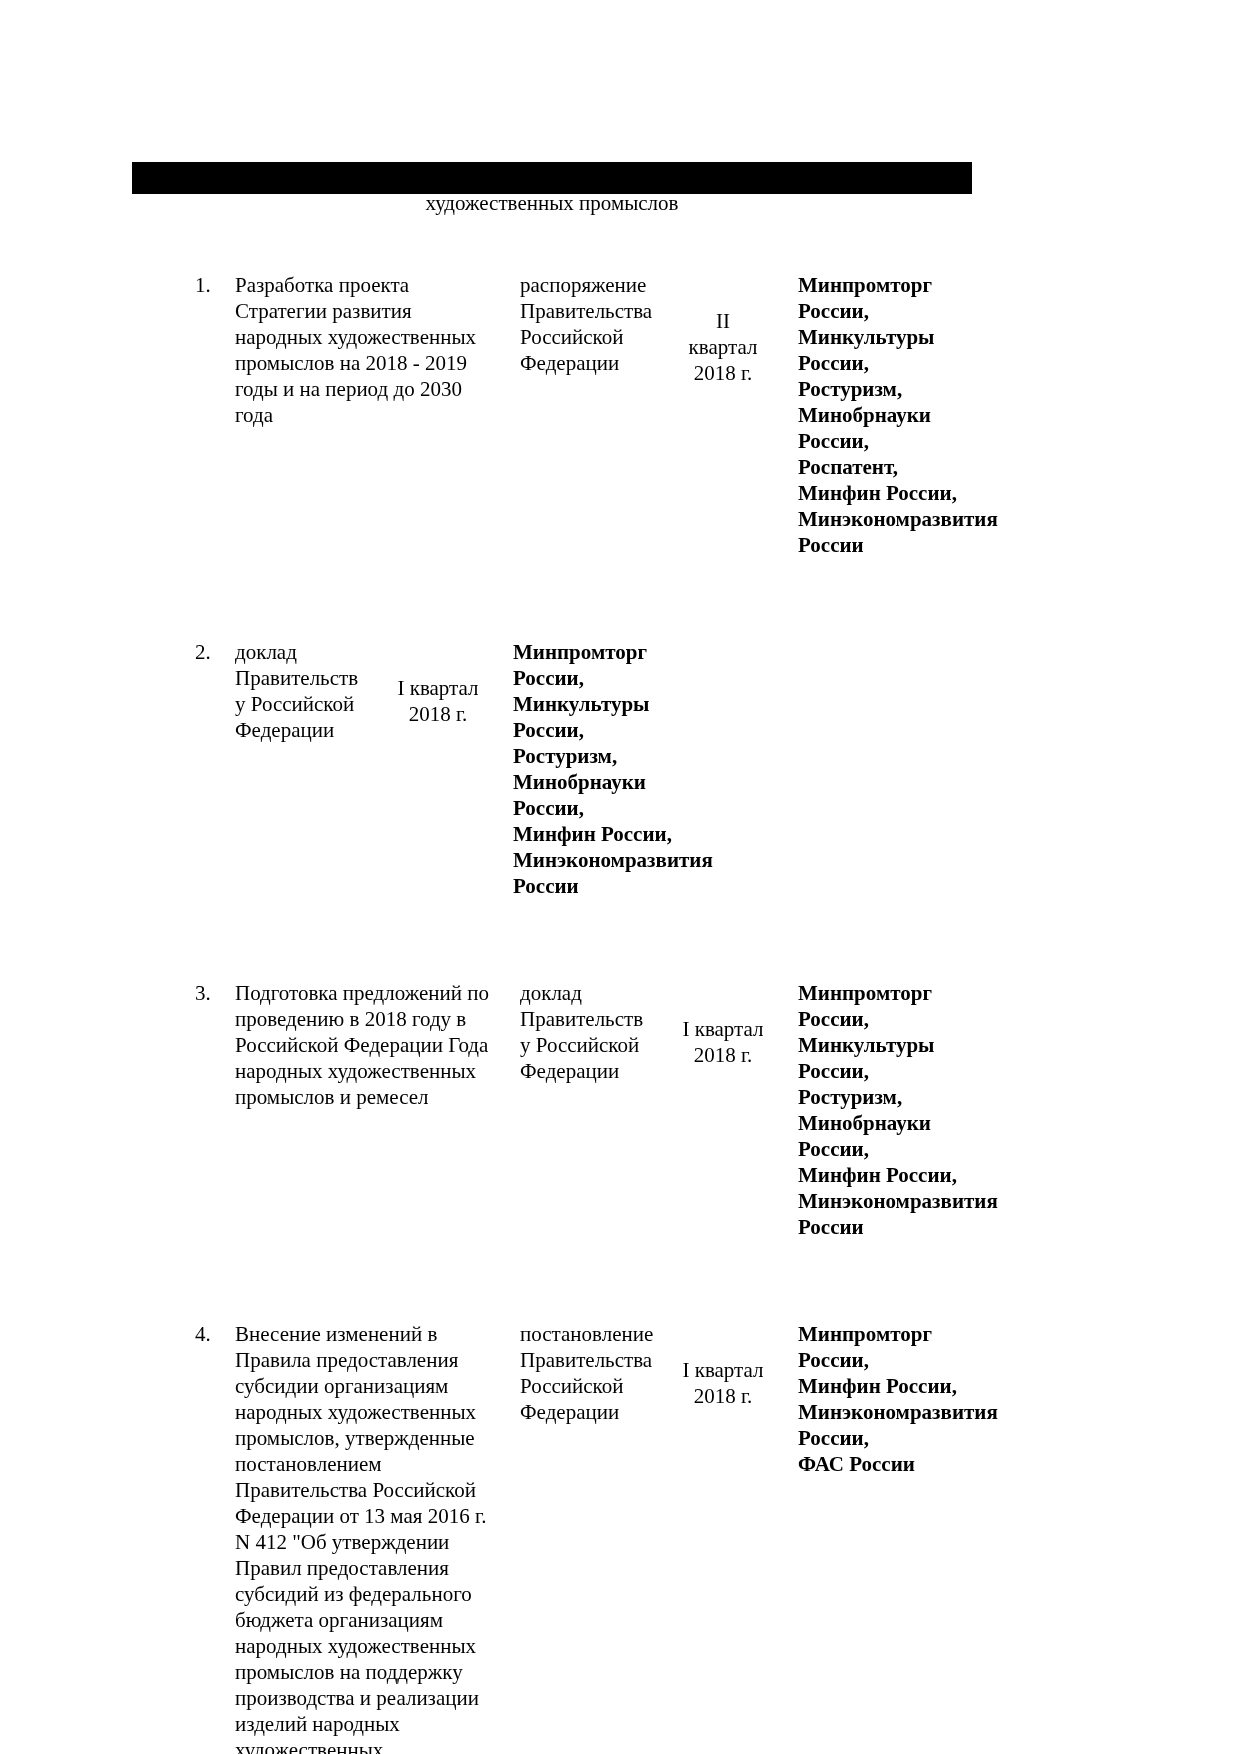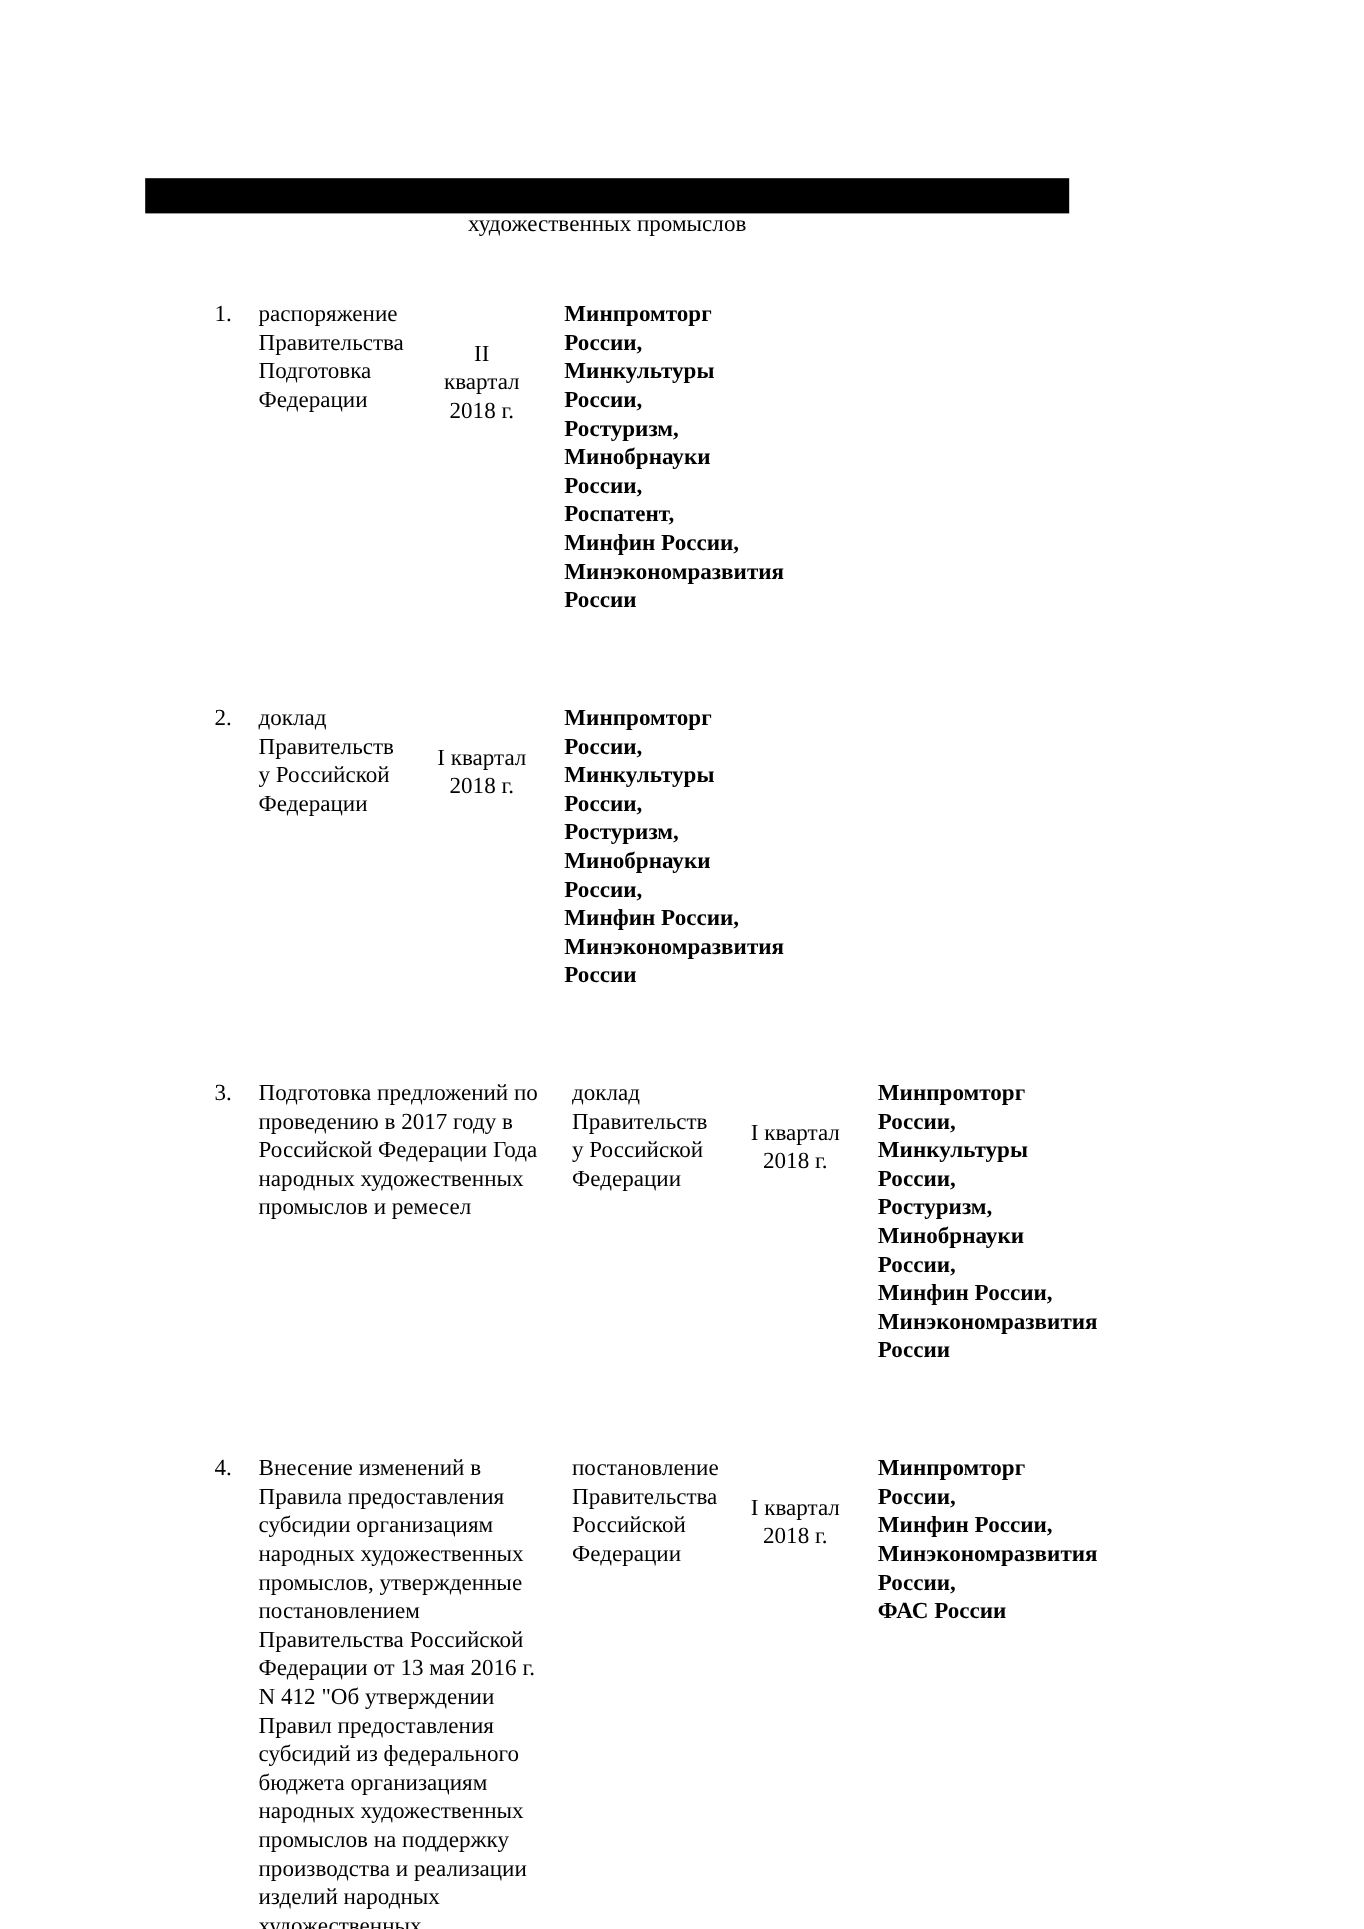--- a/index.html
+++ b/index.html
@@ -53,23 +53,24 @@
 <div class="page">
 
   <div class="header-rule"></div>
 
   <div class="heading">художественных промыслов</div>
 
   <div class="plan-table">
 
     <div class="row">
       <div class="col-num">1.</div>
+      <div class="col-activity">Разработка проекта Стратегии развития народных художественных промыслов на 2018 - 2019 годы и на период до 2030 года</div>
       <div class="col-document">распоряжение
 Правительства
-Подготовка
+Российской
 Федерации</div>
       <div class="col-deadline">II квартал
 2018 г.</div>
       <div class="col-responsible">Минпромторг России,
 Минкультуры России,
 Ростуризм,
 Минобрнауки России,
 Роспатент,
 Минфин России,
 Минэкономразвития России</div>
@@ -86,21 +87,21 @@
       <div class="col-responsible">Минпромторг России,
 Минкультуры России,
 Ростуризм,
 Минобрнауки России,
 Минфин России,
 Минэкономразвития России</div>
     </div>
 
     <div class="row">
       <div class="col-num">3.</div>
-      <div class="col-activity">Подготовка предложений по проведению в 2017 году в Российской Федерации Года народных художественных промыслов и ремесел</div>
+      <div class="col-activity">Подготовка предложений по проведению в 2018 году в Российской Федерации Года народных художественных промыслов и ремесел</div>
       <div class="col-document">доклад
 Правительств
 у Российской
 Федерации</div>
       <div class="col-deadline">I квартал
 2018 г.</div>
       <div class="col-responsible">Минпромторг России,
 Минкультуры России,
 Ростуризм,
 Минобрнауки России,

